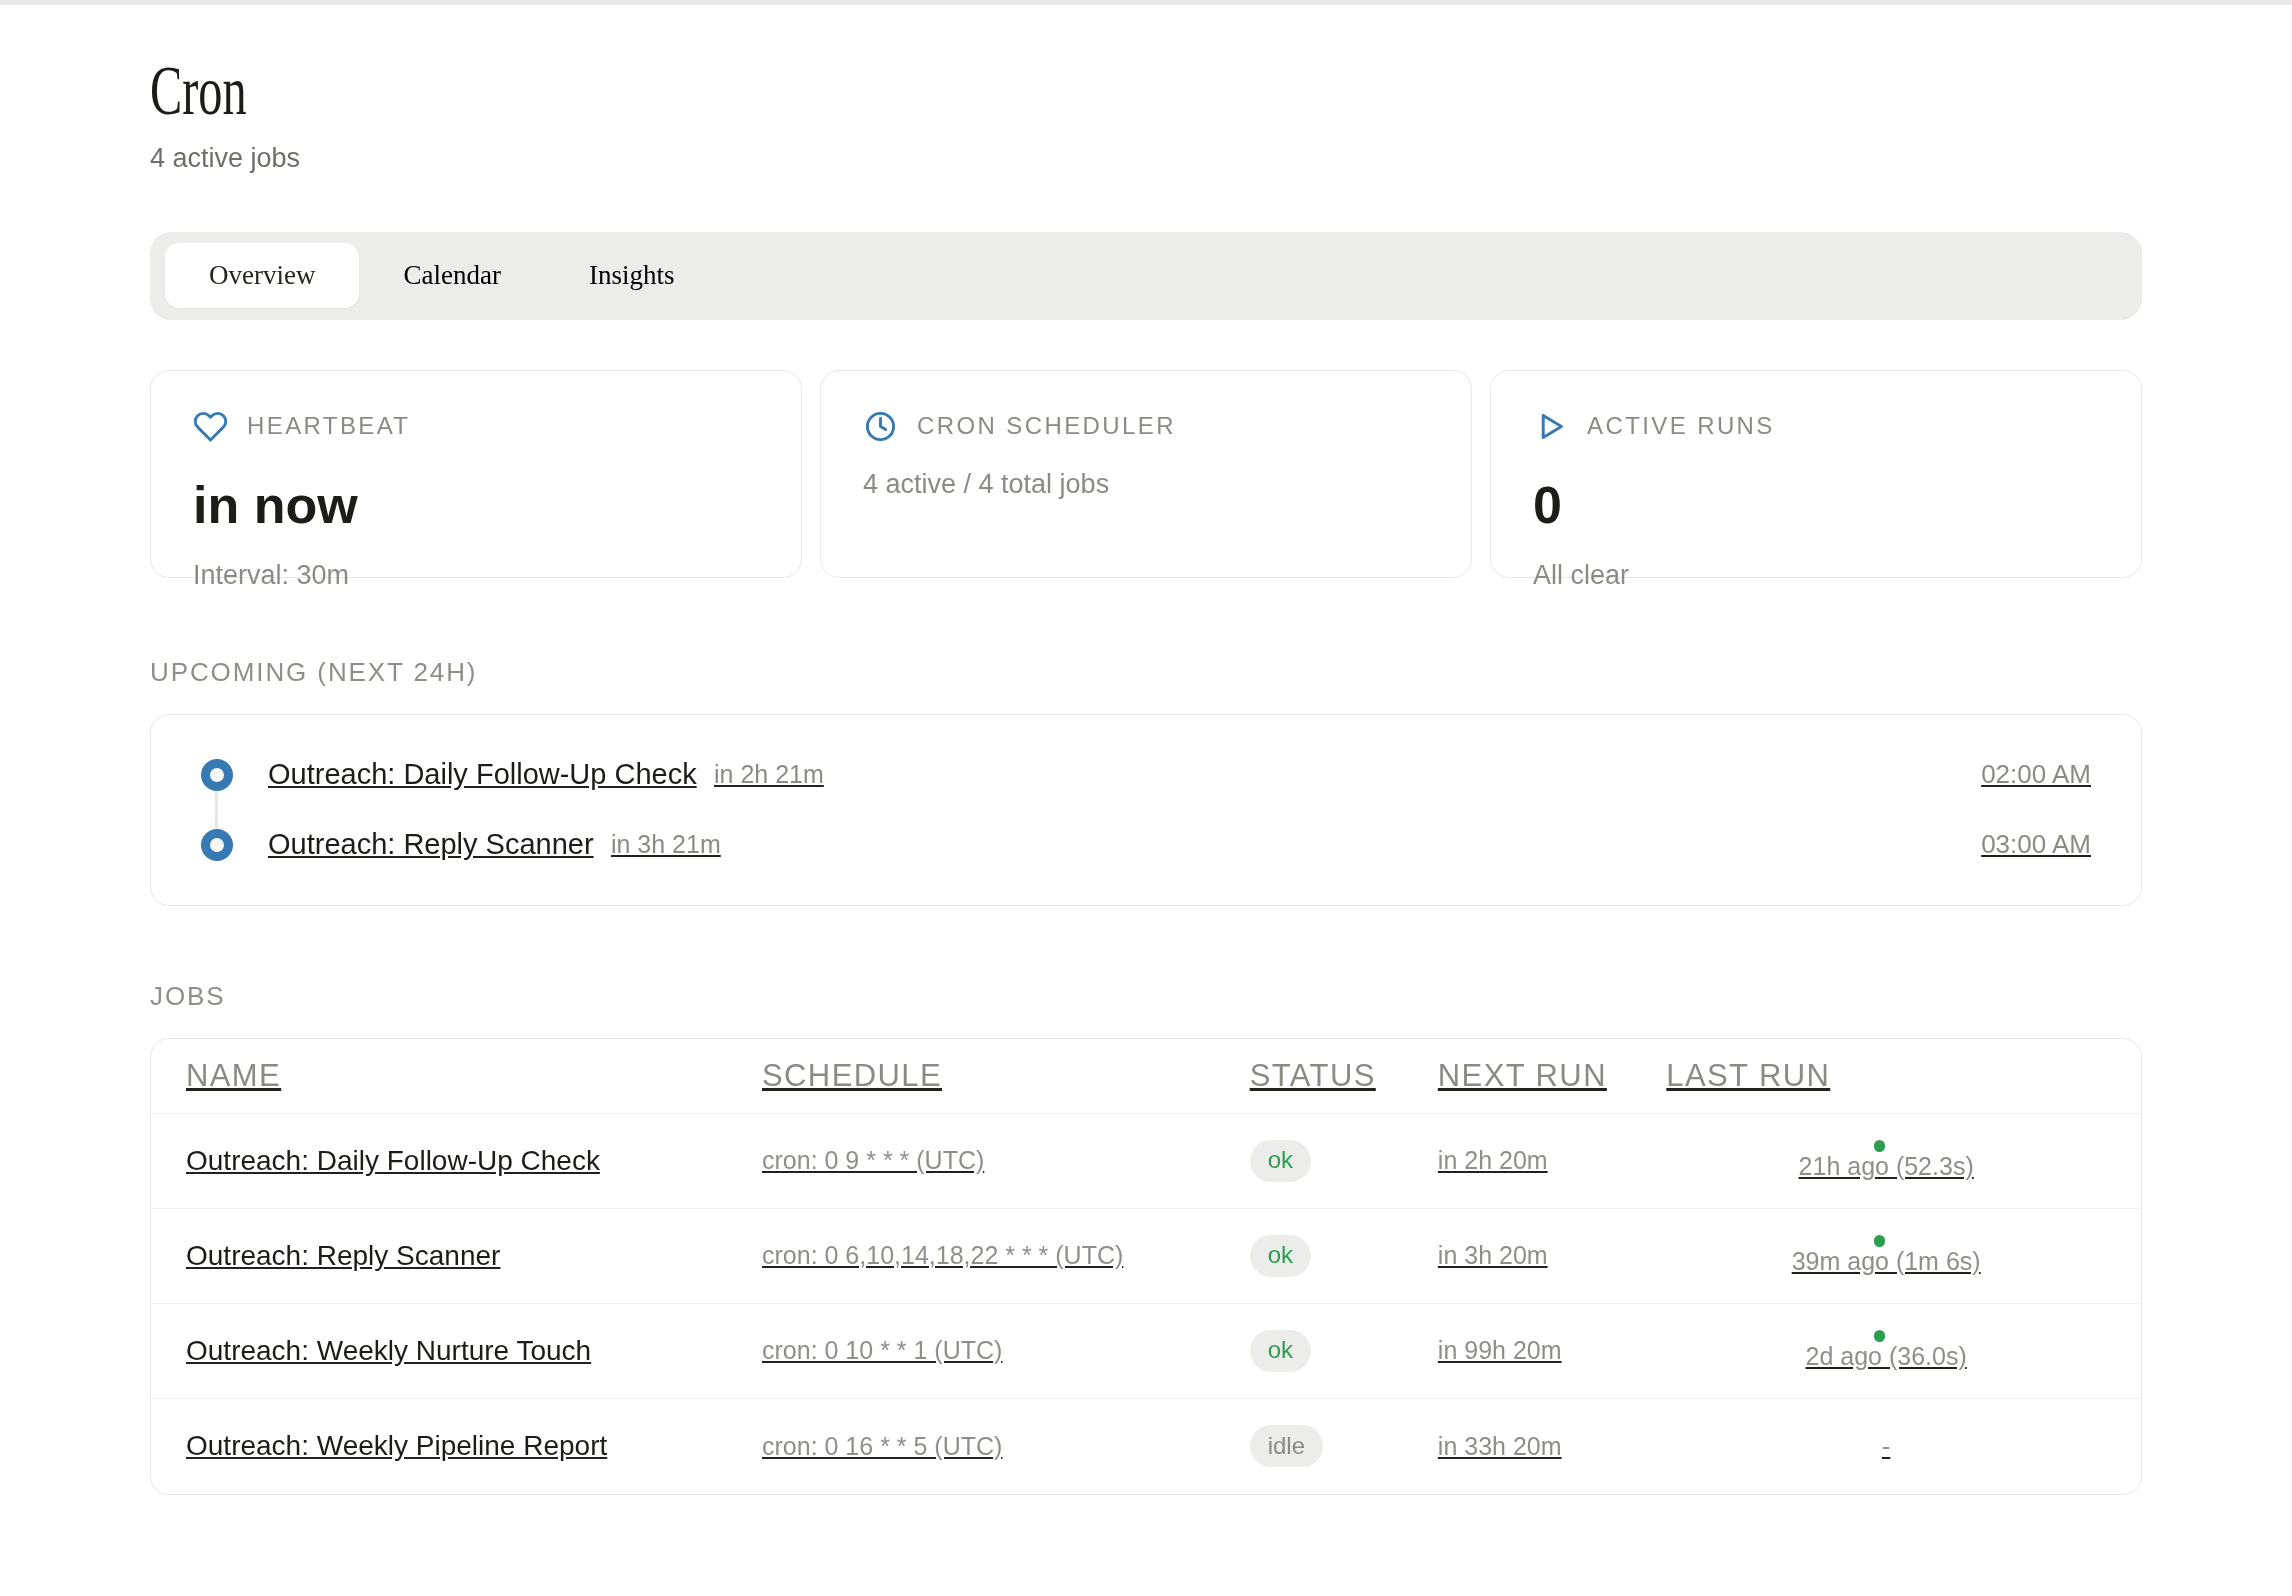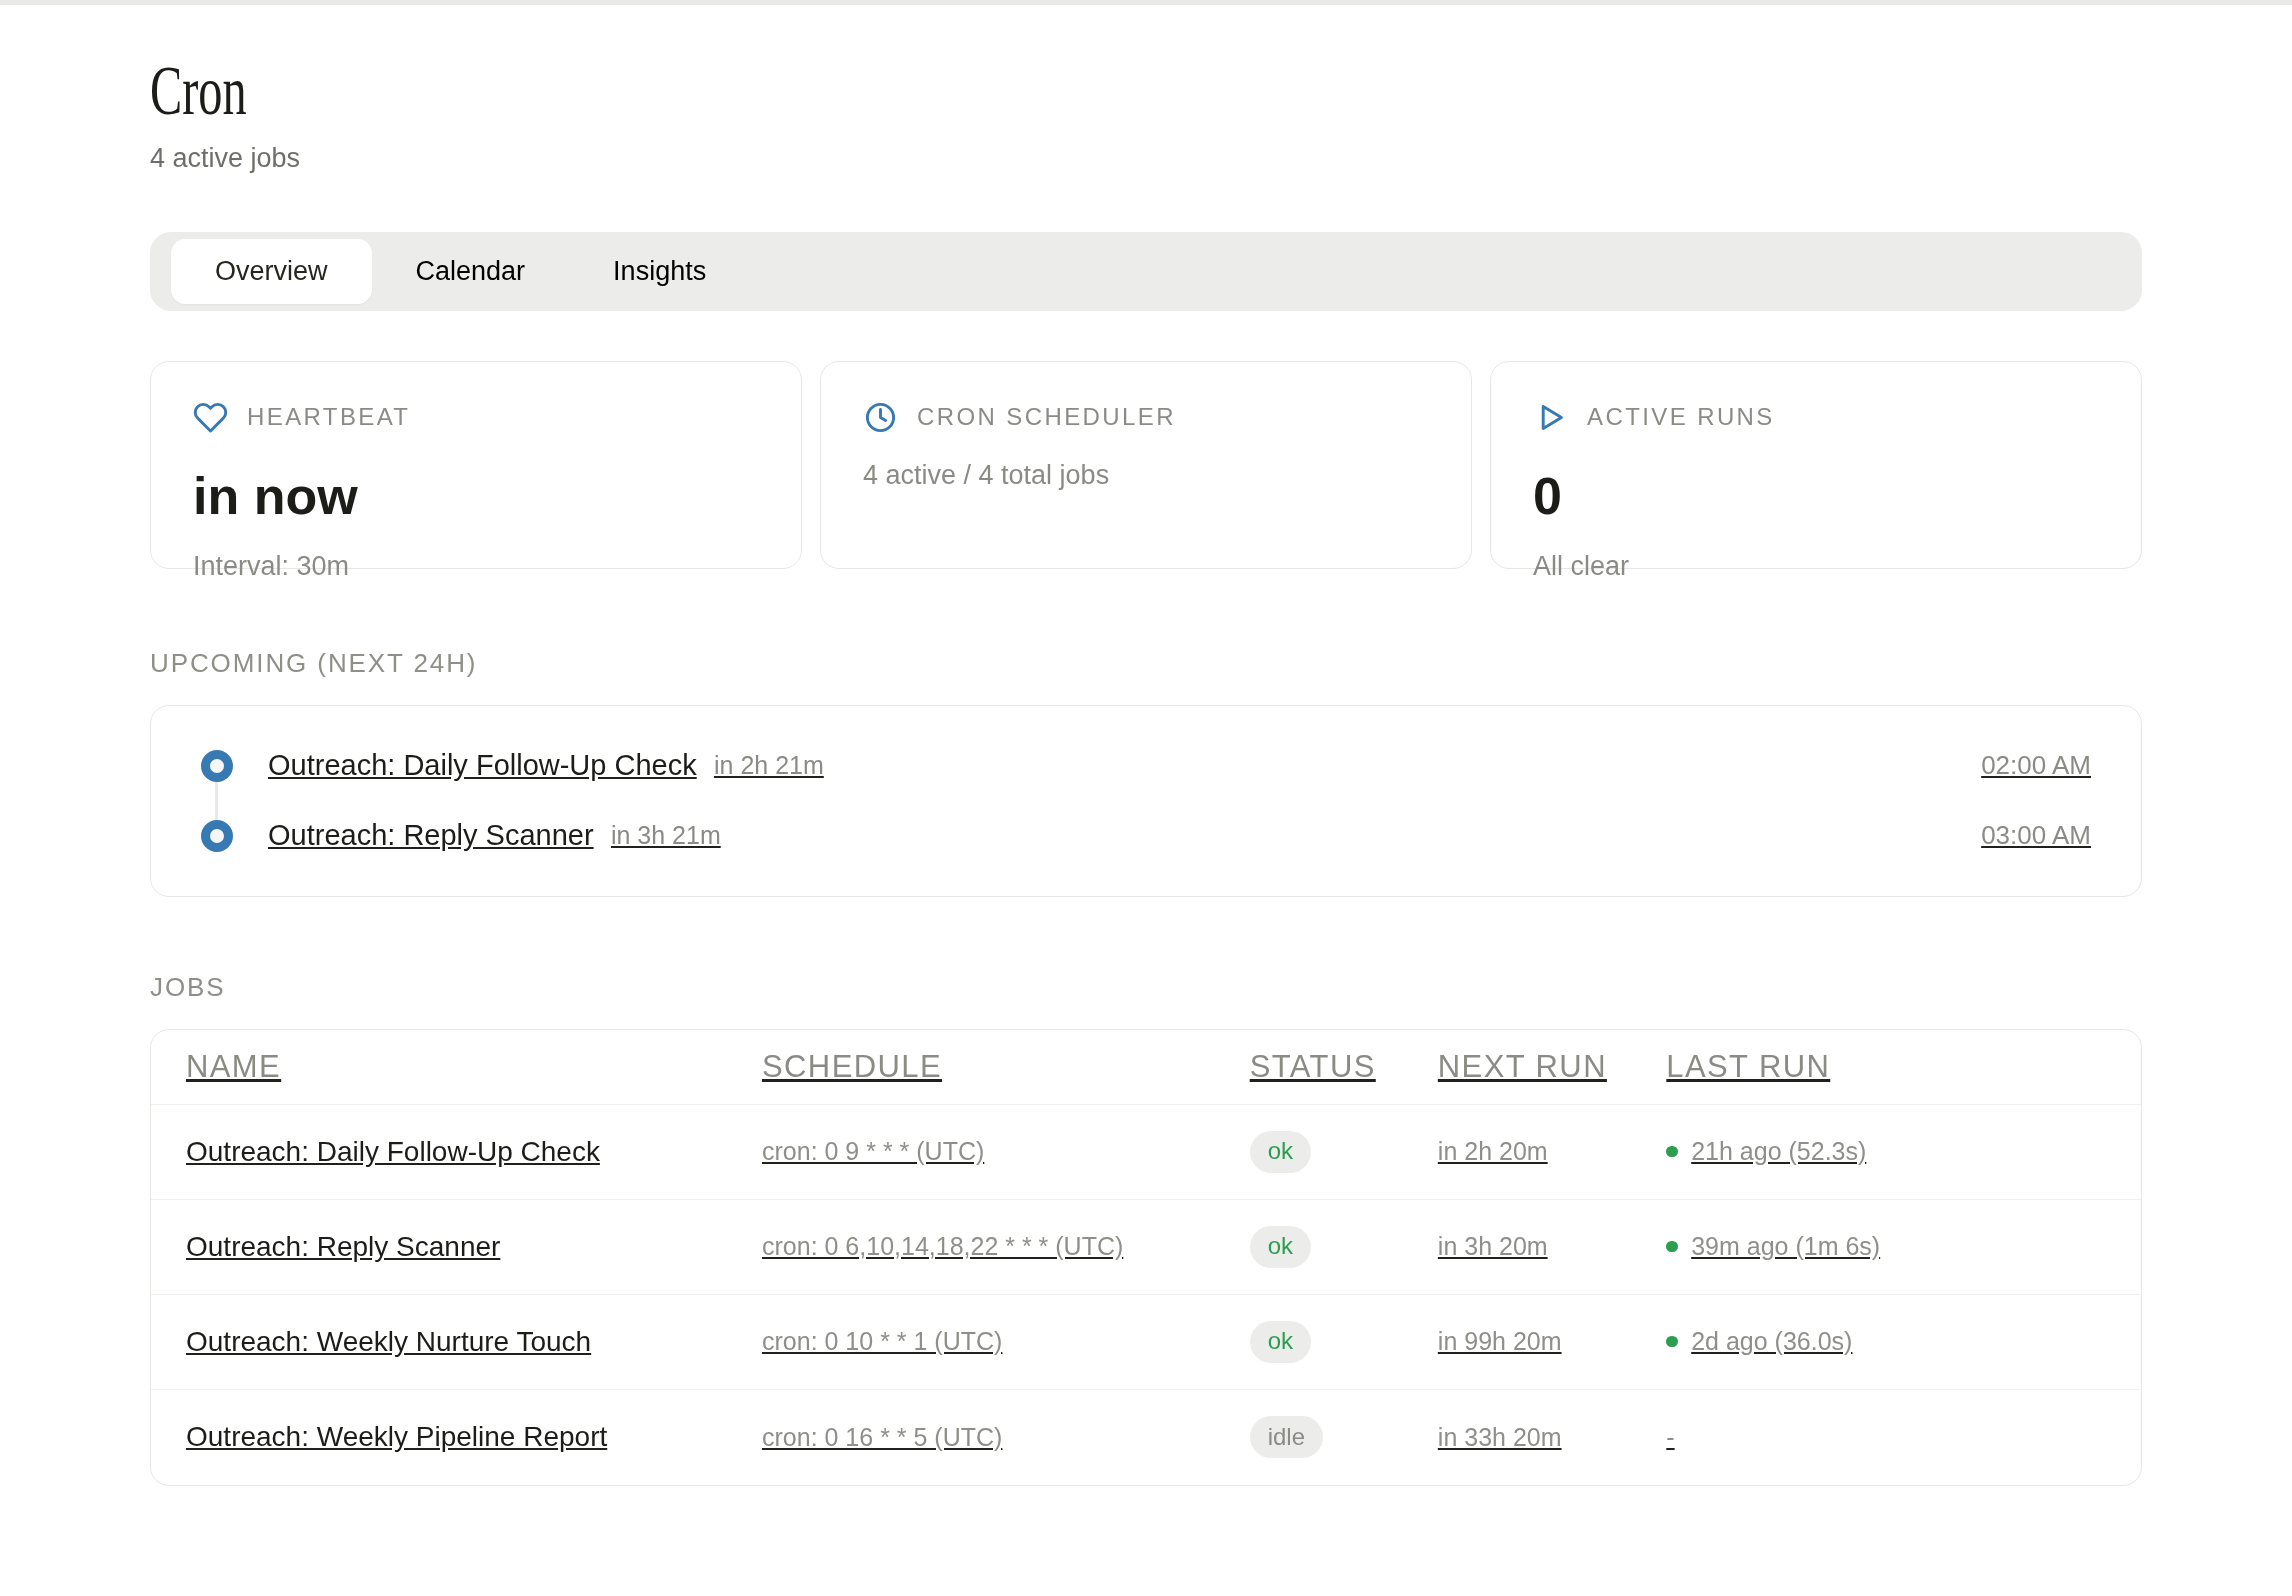--- a/index.html
+++ b/index.html
@@ -26,22 +26,22 @@
   
   .page-title{
     margin:50px 0 0;font-family:"Liberation Serif","DejaVu Serif",serif;
     font-weight:400;font-size:69px;line-height:1.05;color:#1c1c19;
   }
   .page-title .squeeze{display:inline-block;transform:scaleX(0.70);transform-origin:left center;}
   .subtitle{margin-top:15.4px;font-size:27px;color:var(--gray-dark);}
 
   
   .tabbar{
-    margin-top:58px;height:79px;background:var(--tabbar-bg);
-    border-radius:21px;display:flex;align-items:center;padding:21px;
+    margin-top:58px;height:88px;background:var(--tabbar-bg);
+    border-radius:21px;display:flex;align-items:center;padding:15px;font-family:Liberation Serif, serif;
   }
   .tab{
     height:65px;display:flex;align-items:center;padding:0 44px;
     font-size:27px;color:#000000;border-radius:14.4px;cursor:pointer;white-space:nowrap;
   }
   .tab.active{background:#ffffff;color:#26261f;box-shadow:0 1px 1.9px rgba(0,0,0,0.04);}
 
   
   .cards{margin-top:50px;display:flex;gap:18px;}
   .card{
@@ -91,21 +91,21 @@
   }
   .trow:last-child{border-bottom:none;}
   .col-name{width:30%;padding-right:19px;}
   .col-sched{width:25.4%;padding-right:19px;}
   .col-status{width:9.8%;}
   .col-next{width:11.9%;}
   .col-last{flex:1;display:flex;align-items:center;}
   .trow .col-name{font-size:28px;font-weight:500;color:#1c1c19;white-space:nowrap;}
   .trow .col-sched{font-size:25px;color:#8f8f8a;white-space:nowrap;}
   .trow .col-next{font-size:25px;color:#8f8f8a;white-space:nowrap;}
-  .trow .col-last{font-size:25px;color:#8f8f8a;white-space:nowrap;}
+  .trow .col-last{font-size:25px;color:#8f8f8a;white-space:nowrap;flex-direction:column;}
   .badge{
     display:inline-block;background:var(--badge-bg);border-radius:960px;
     padding:6.7px 18px;font-size:24px;line-height:1.2;color:var(--green);
   }
   .badge.idle{color:var(--gray);}
   .run-dot{
     width:11.5px;height:11.5px;border-radius:50%;background:var(--green);
     display:inline-block;margin-right:13.4px;flex:0 0 auto;
   }
 </style>

